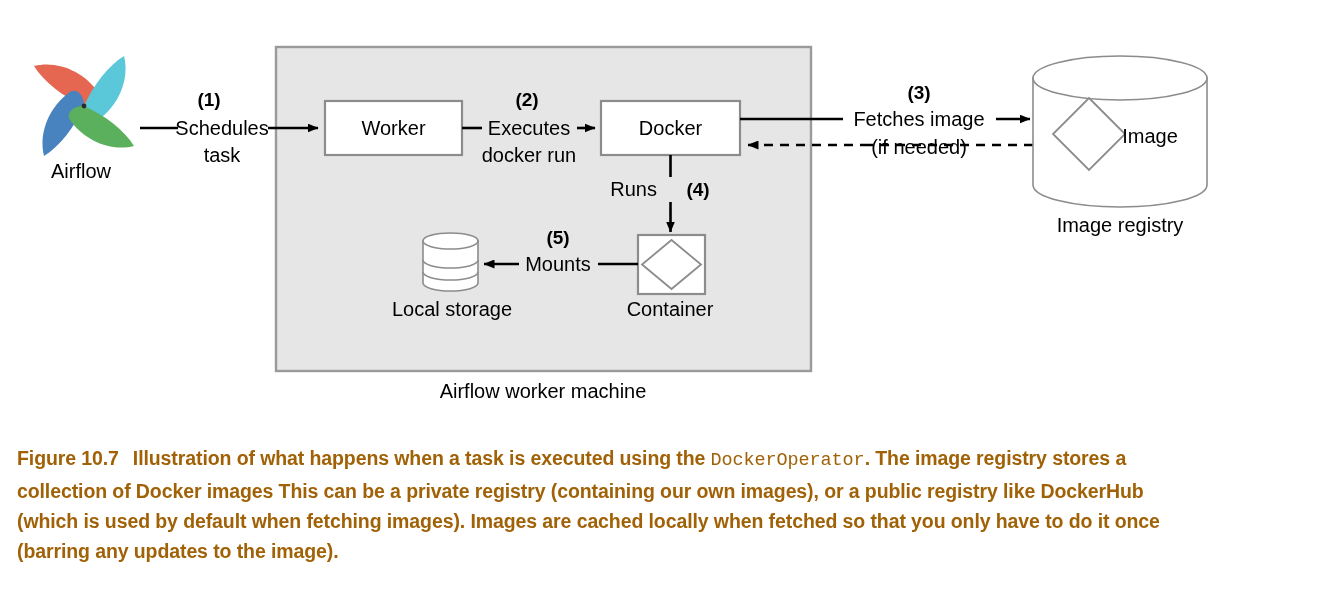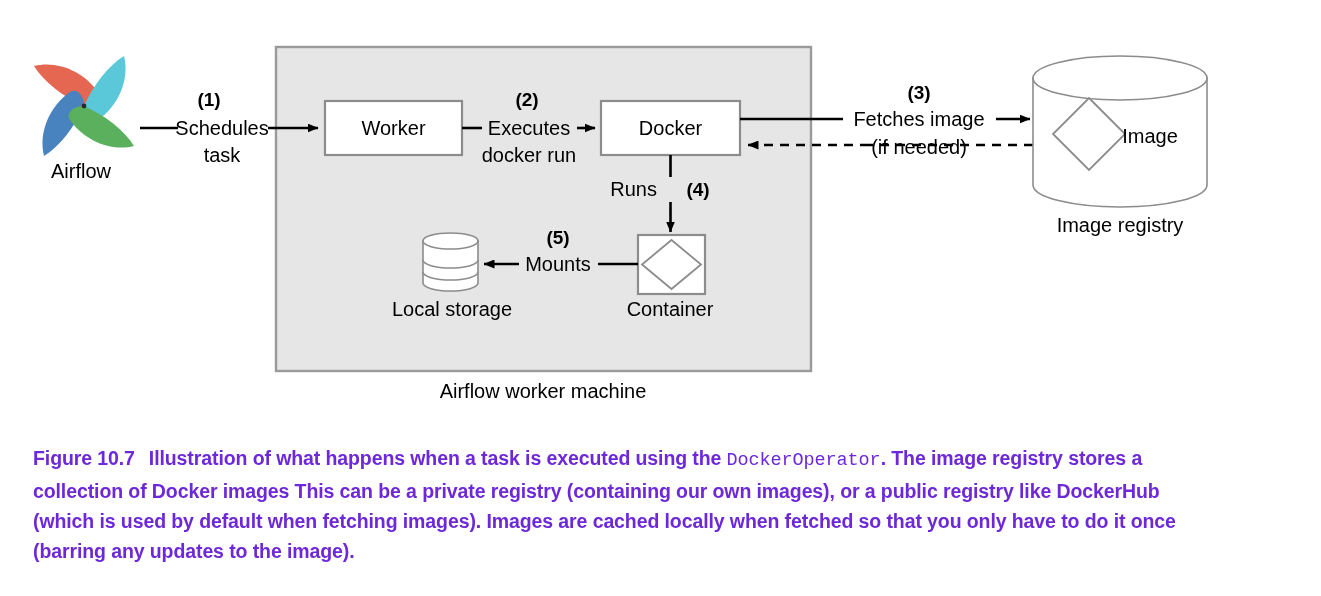--- a/index.html
+++ b/index.html
@@ -74,28 +74,28 @@
     position: absolute;
     left: 28px;
     top: 50px;
     width: 112px;
     height: 112px;
   }
 
   
   #caption {
     position: absolute;
-    left: 33px;
+    left: 17px;
     top: 443px;
     width: 1190px;
     font-family: "Liberation Sans", sans-serif;
     font-size: 19.5px;
     font-weight: bold;
     line-height: 30px;
-    color: #6d28d9;
+    color: #a16207;
     letter-spacing: -0.1px;
   }
   #caption .fignum {
     margin-right: 14px;
   }
   #caption .mono {
     font-family: "Liberation Mono", monospace;
     font-weight: normal;
     font-size: 18.5px;
   }

